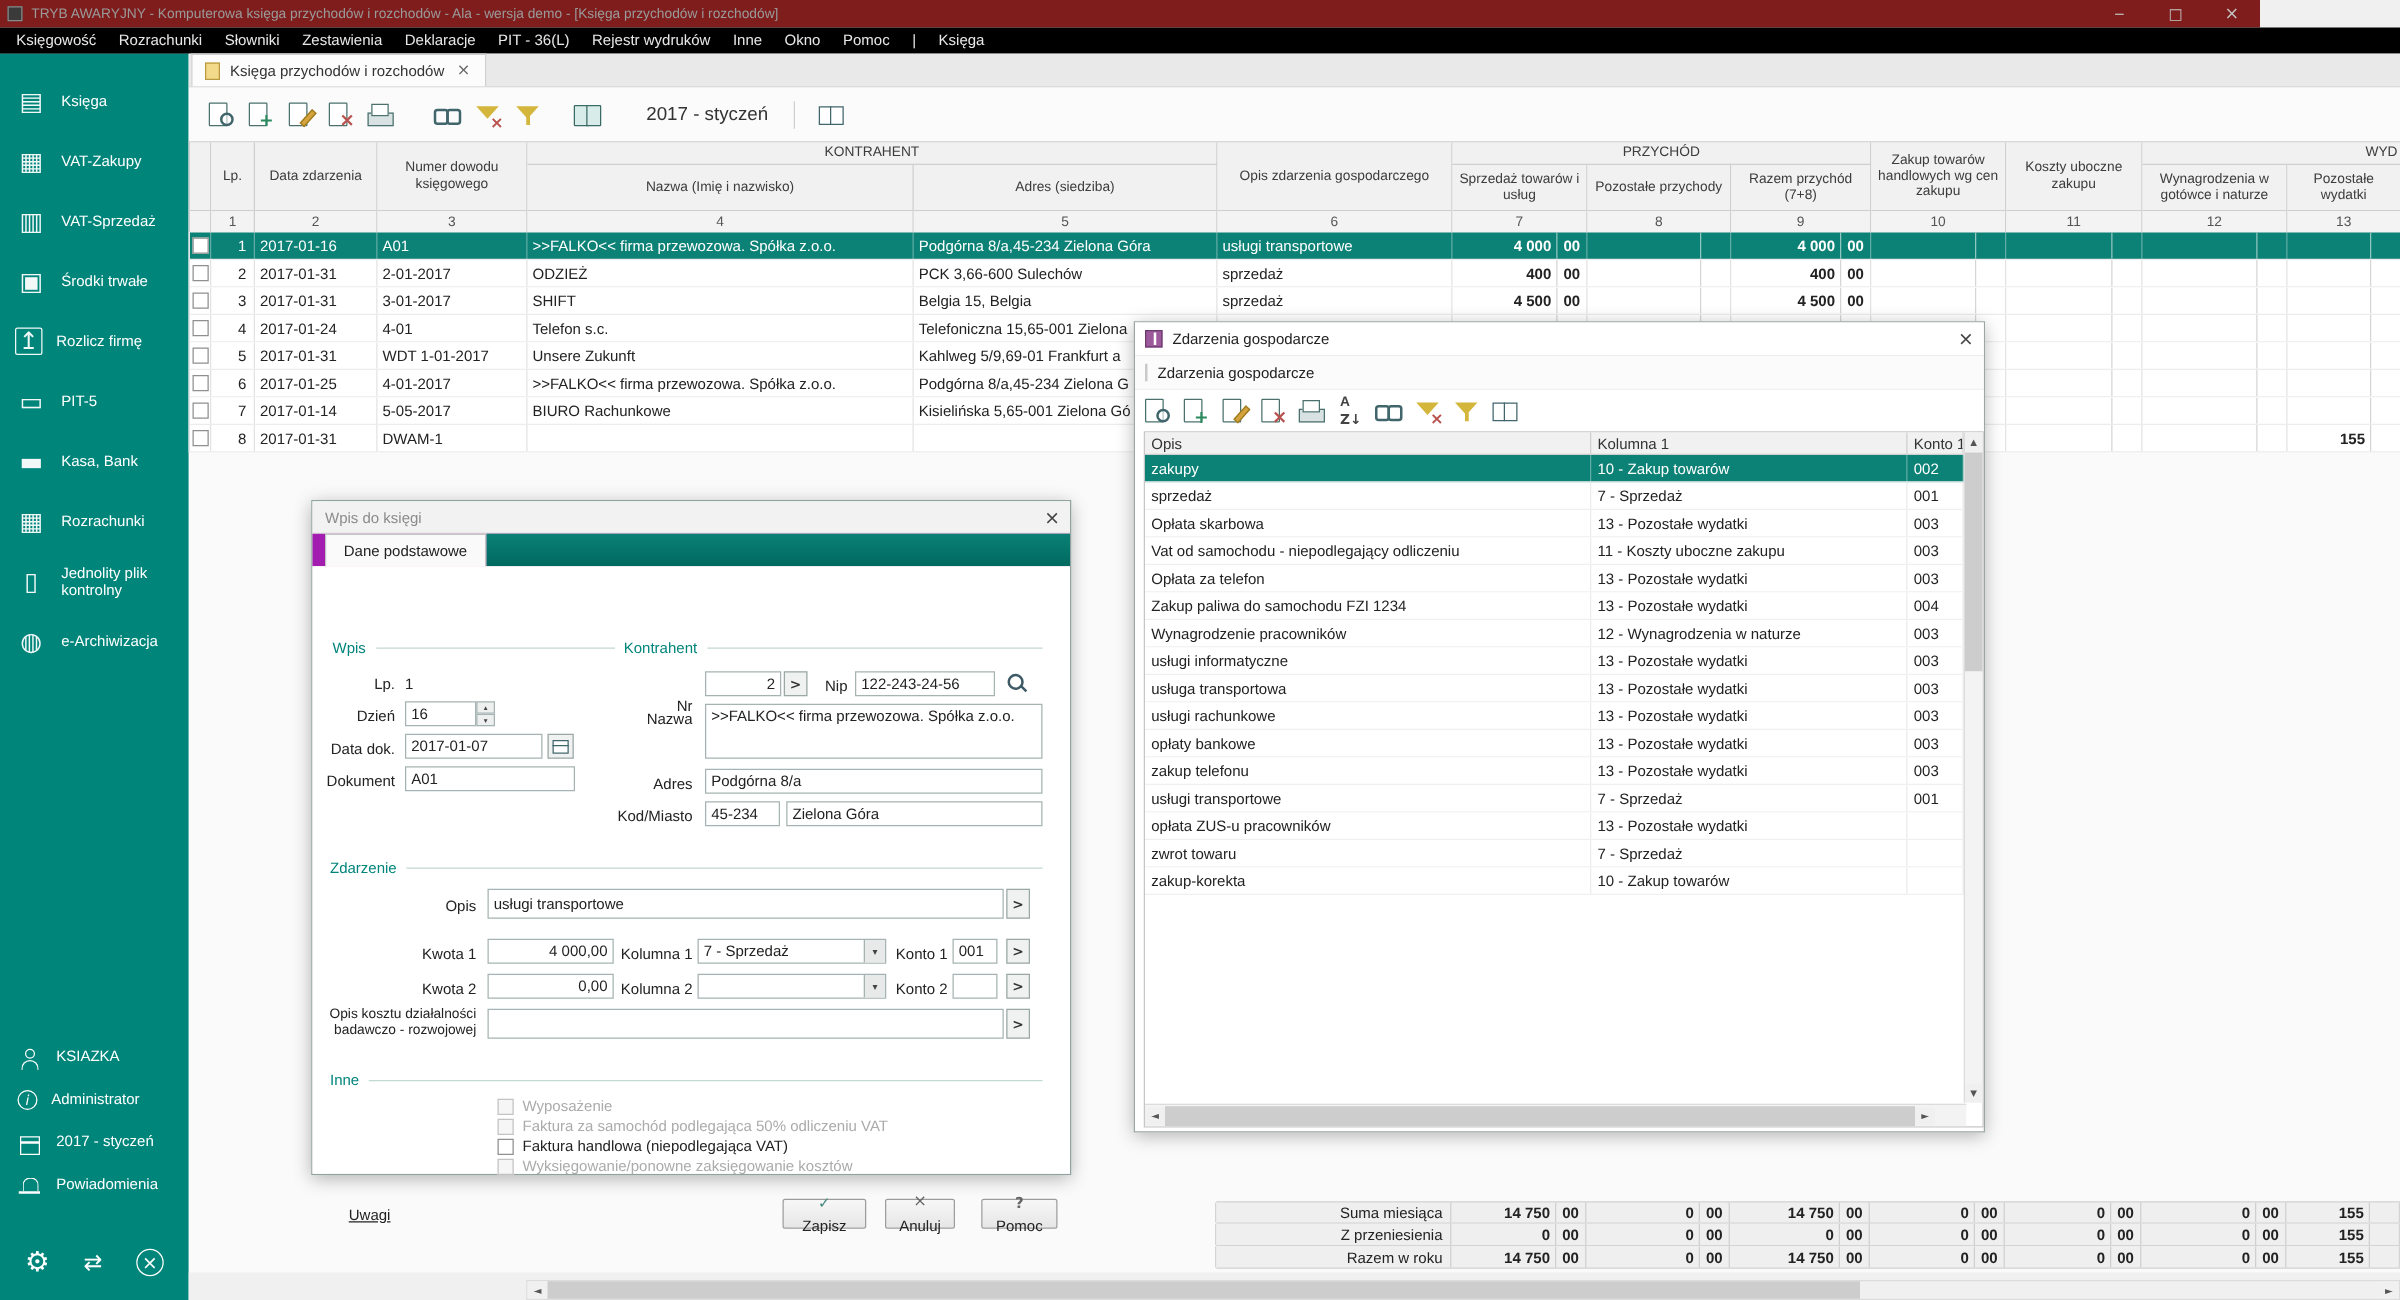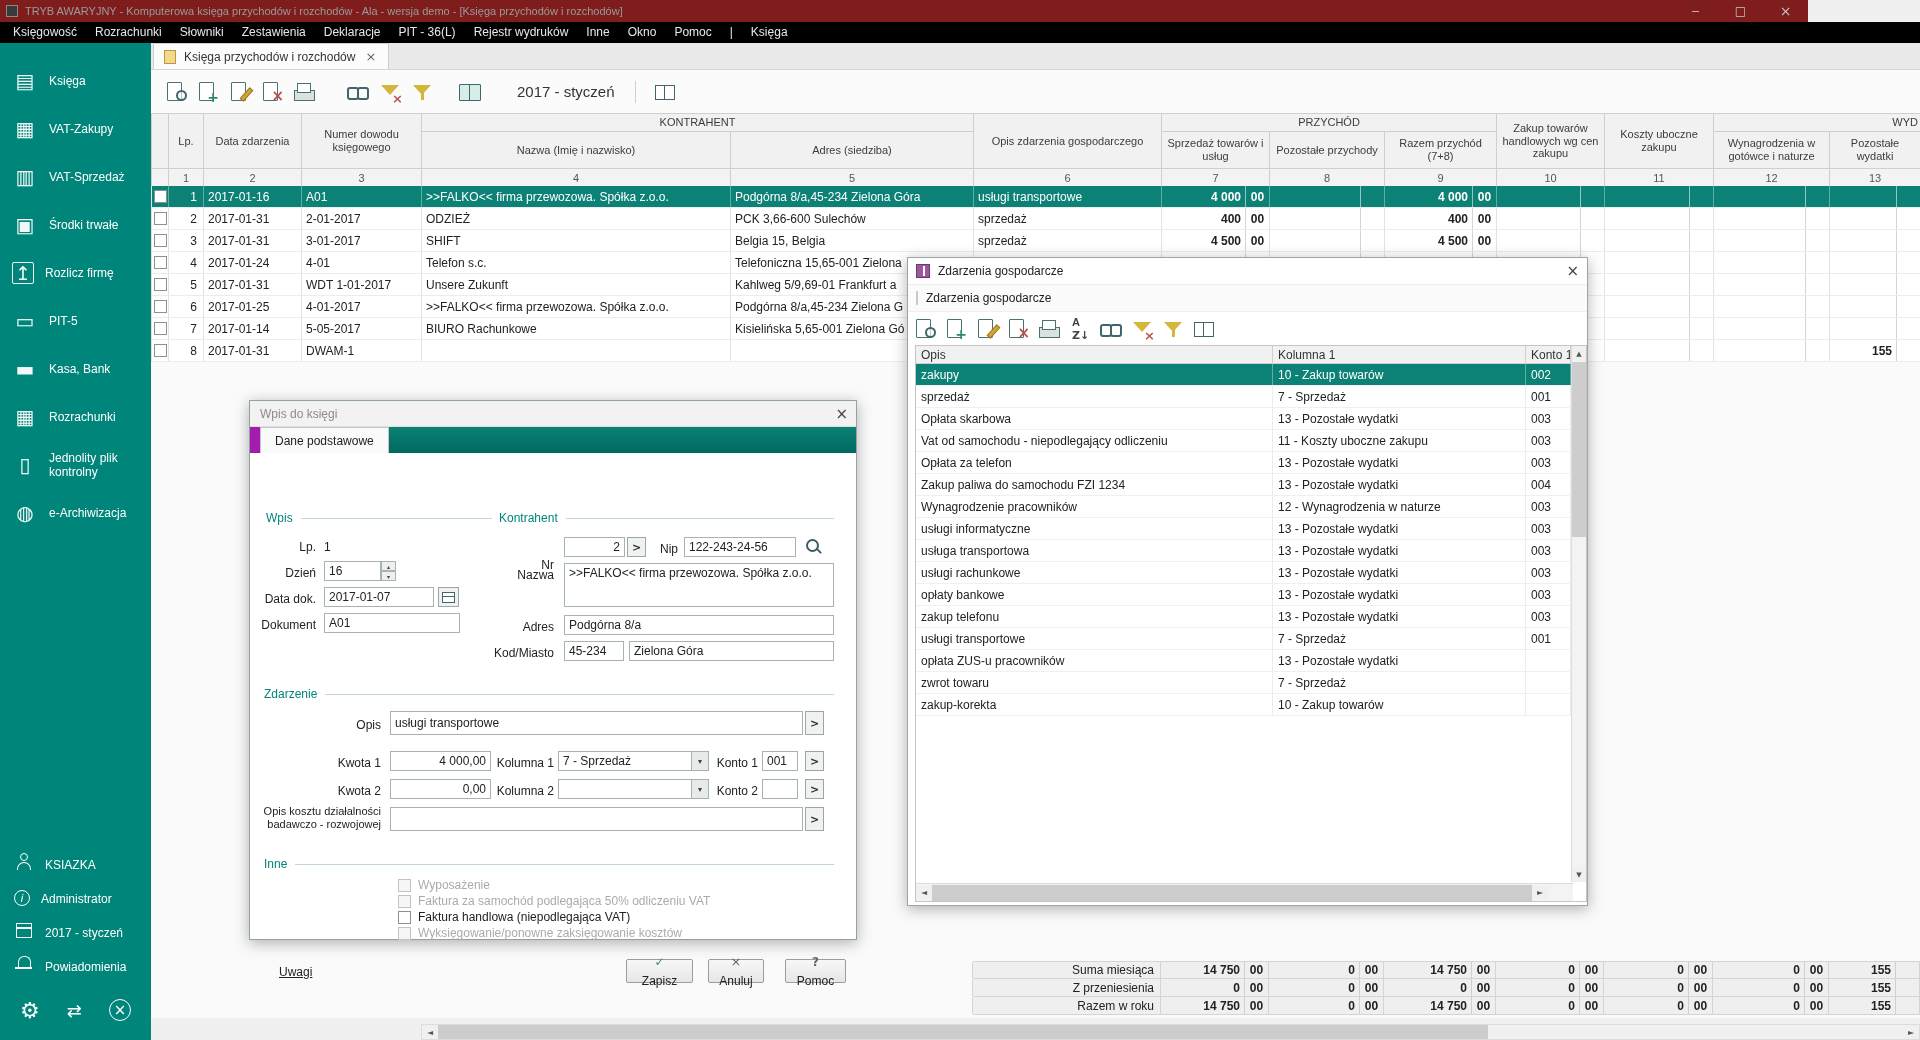--- a/index.html
+++ b/index.html
@@ -35,21 +35,21 @@
   .ic-cart-out::before{content:'▥';}
   .ic-assets::before{content:'▣';}
   .ic-upload::before{content:'↥';font-size:19px;}
   .ic-upload{border:1.5px solid #fff;border-radius:2px;width:22px;height:22px;}
   .ic-pit::before{content:'▭';}
   .ic-cash::before{content:'▬';}
   .ic-drawer::before{content:'▦';}
   .ic-file::before{content:'▯';}
   .ic-globe::before{content:'◍';}
   .side-footer{position:absolute;left:0;bottom:66px;width:151px;}
-  .side-foot-item{display:flex;align-items:flex-end;height:34px;padding-left:14px;gap:11px;}
+  .side-foot-item{display:flex;align-items:flex-start;height:34px;padding-left:14px;gap:11px;}
   .foot-icon{width:20px;height:20px;flex:0 0 auto;position:relative;display:flex;align-items:center;justify-content:center;
     color:#fff;font-family:"DejaVu Sans",sans-serif;font-size:14px;}
   .ic-user::before{content:'';position:absolute;left:6px;top:1px;width:6px;height:6px;border:1.5px solid #fff;border-radius:50%;}
   .ic-user::after{content:'';position:absolute;left:3px;top:10px;width:12px;height:7px;border:1.5px solid #fff;border-bottom:none;border-radius:7px 7px 0 0;}
   .ic-info{border:1.5px solid #fff;border-radius:50%;width:16px;height:16px;font-size:11px;font-style:italic;}
   .ic-info::before{content:'i';}
   .ic-calendar::before{content:'';position:absolute;left:2px;top:3px;right:2px;bottom:2px;border:1.5px solid #fff;}
   .ic-calendar::after{content:'';position:absolute;left:2px;top:7px;right:2px;height:1.5px;background:#fff;}
   .ic-bell::before{content:'';position:absolute;left:4px;top:2px;width:11px;height:10px;border:1.5px solid #fff;border-bottom:none;border-radius:6px 6px 0 0;}
   .ic-bell::after{content:'';position:absolute;left:1px;top:13px;width:17px;height:1.5px;background:#fff;}

